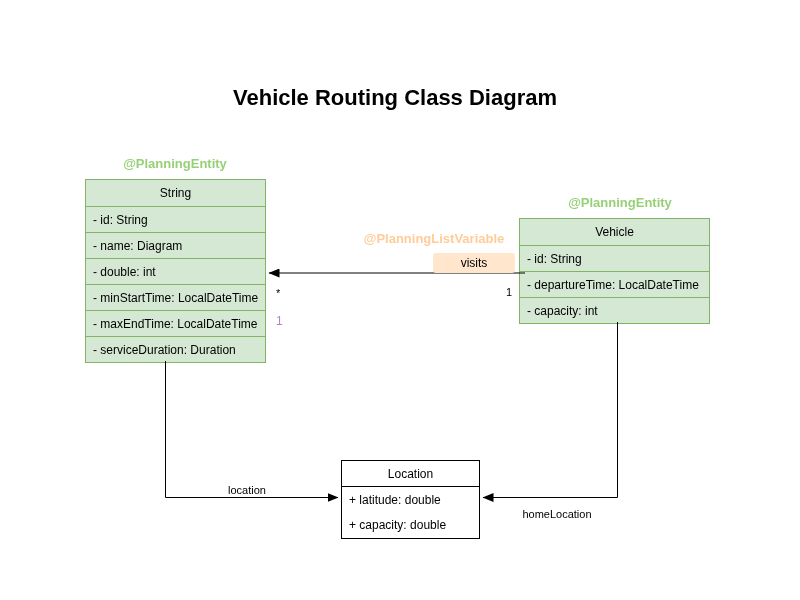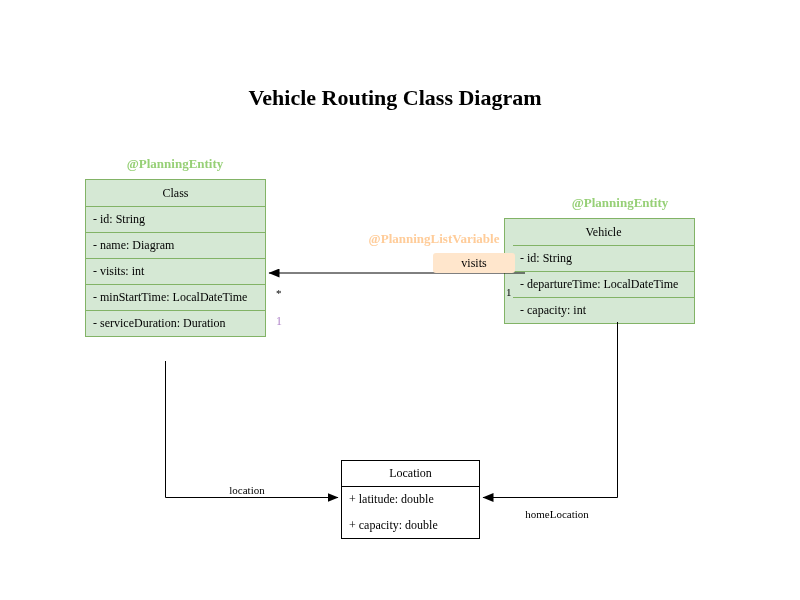--- a/index.html
+++ b/index.html
@@ -1,18 +1,18 @@
 <!DOCTYPE html>
 <html style="--class-fill: #d5e8d4; --class-border: #82b366; --plain-border: #000000; --entity-annotation: #97d077; --list-variable-annotation: #ffcc99; --visits-badge-fill: #ffe6cc; --order-index: #b085c9; --edge-stroke: #000000;"><head>
 <meta charset="utf-8">
 <style>
   html,body { margin:0; padding:0; background:#ffffff; }
   .canvas {
     position:relative; width:784px; height:600px; background:#ffffff;
-    font-family:Liberation Serif, serif; color:#000;
+    font-family:Liberation Sans, sans-serif; color:#000;
     overflow:hidden;
   }
   .diagram-title {
     position:absolute; left:395px; top:85px; transform:translateX(-50%);
     font-size:22px; font-weight:bold; white-space:nowrap;
   }
   .uml-class {
     position:absolute; box-sizing:border-box;
     background:var(--class-fill,#d5e8d4);
     border:1px solid var(--class-border,#82b366);
@@ -62,32 +62,33 @@
 </style>
 </head>
 <body>
 
 <div class="canvas">
 
   <div class="diagram-title">Vehicle Routing Class Diagram</div>
 
   <div class="annotation green" style="left:175px; top:156px;">@PlanningEntity</div>
   <div class="uml-class" style="left:85px; top:179px; width:181px;">
-    <div class="class-header" style="height:26px;">Class</div>
+    <div class="class-header" style="height:26px;">String</div>
     <div>
         <div class="attr-row">- id: String</div>
         <div class="attr-row">- name: Diagram</div>
-        <div class="attr-row">- visits: int</div>
+        <div class="attr-row">- double: int</div>
         <div class="attr-row">- minStartTime: LocalDateTime</div>
+        <div class="attr-row">- maxEndTime: LocalDateTime</div>
         <div class="attr-row">- serviceDuration: Duration</div>
       </div>
   </div>
 
   <div class="annotation green" style="left:620px; top:195px;">@PlanningEntity</div>
-  <div class="uml-class" style="left:504px; top:218px; width:191px;padding-left:8px;">
+  <div class="uml-class" style="left:519px; top:218px; width:191px;">
     <div class="class-header" style="height:26px;">Vehicle</div>
     <div>
         <div class="attr-row">- id: String</div>
         <div class="attr-row">- departureTime: LocalDateTime</div>
         <div class="attr-row">- capacity: int</div>
       </div>
   </div>
 
   <div class="uml-class plain" style="left:341px; top:460px; width:139px;">
     <div class="class-header">Location</div>

